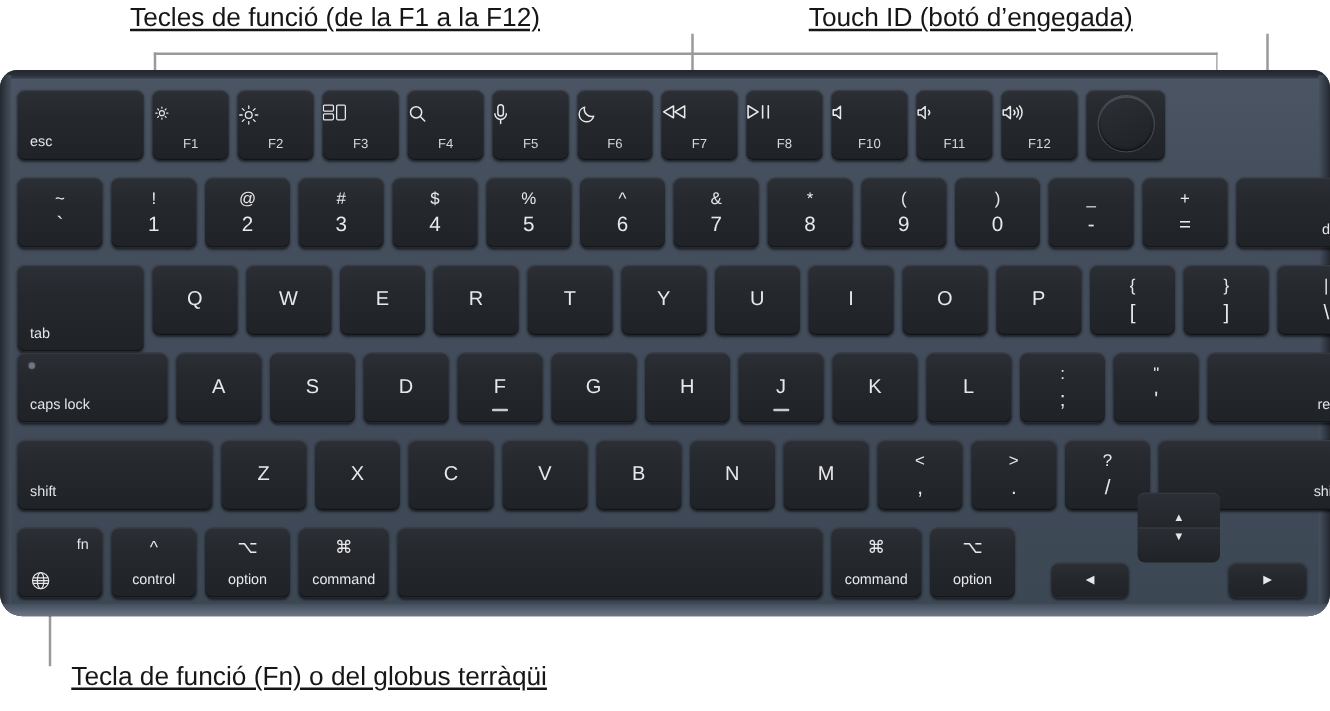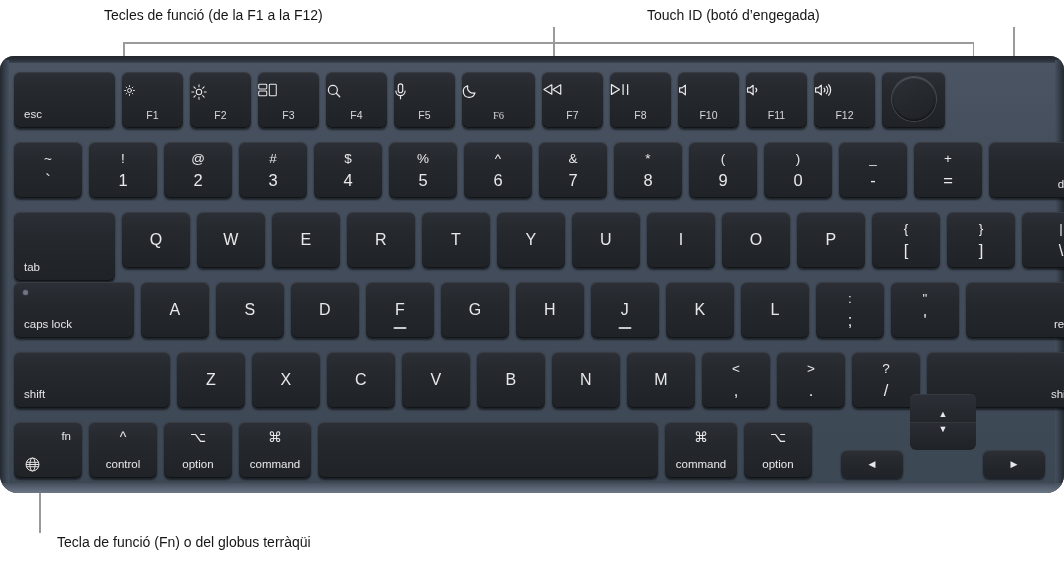--- a/index.html
+++ b/index.html
@@ -9,23 +9,24 @@
     font-family:"Liberation Sans","DejaVu Sans",sans-serif;
     overflow:hidden;
     position:relative;
     -webkit-font-smoothing:antialiased;
   }
 
   
   .caption{
     position:absolute;
     color:#161616;
-    font-size:14px;
+    font-size:21px;
     line-height:22px;
     white-space:nowrap;
+    text-decoration:underline;
   }
   #cap-fnkeys{left:104px;top:4px;}
   #cap-touchid{left:647px;top:4px;}
   #cap-fnglobe{left:57px;top:531px;}
 
   .rule{position:absolute;background:#9a9a9a;}
 
   
   #br1-h{left:123px;top:42px;width:851px;height:1.5px;}
   #br1-l{left:123px;top:42px;width:1.5px;height:14px;}
@@ -225,21 +226,21 @@
       <span class="glyph">
         <svg width="13" height="17" viewBox="0 0 14 20" fill="none" stroke="#e8e8ea" stroke-width="1.4" stroke-linecap="round">
           <rect x="4.4" y="1" width="5.2" height="10.5" rx="2.6"></rect>
           <path d="M1.6 9.4a5.4 5.4 0 0 0 10.8 0"></path>
           <path d="M7 15v3.6"></path>
         </svg>
       </span>
       <span class="fnum">F5</span>
     </div>
 
-    <div class="key" style="width:73px;height:56px;font-family:Liberation Serif, serif;">
+    <div class="key" style="width:60px;height:56px;">
       <span class="glyph">
         <svg width="16" height="16" viewBox="0 0 20 20" fill="none" stroke="#e8e8ea" stroke-width="1.5" stroke-linejoin="round">
           <path d="M16.2 12.4A7.3 7.3 0 0 1 7.1 3.4a7.4 7.4 0 1 0 9.1 9z"></path>
         </svg>
       </span>
       <span class="fnum">F6</span>
     </div>
 
     <div class="key" style="width:61px;height:56px;">
       <span class="glyph">

